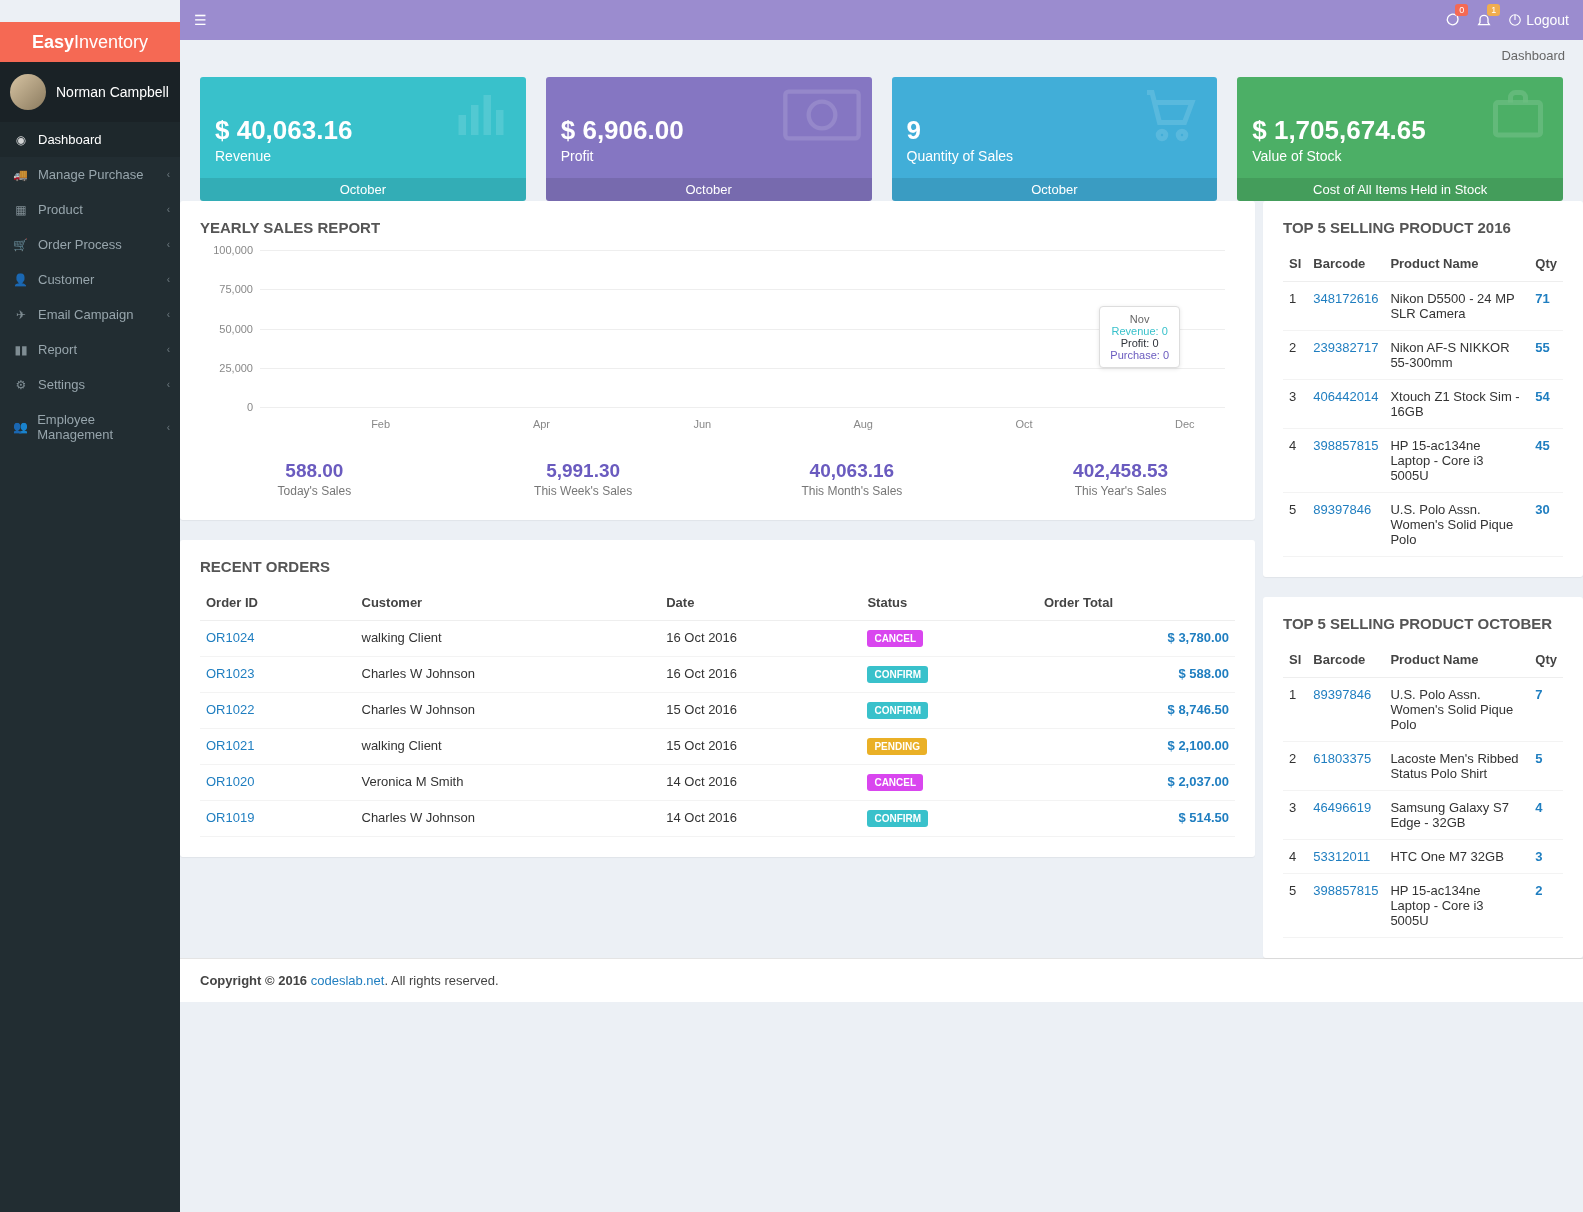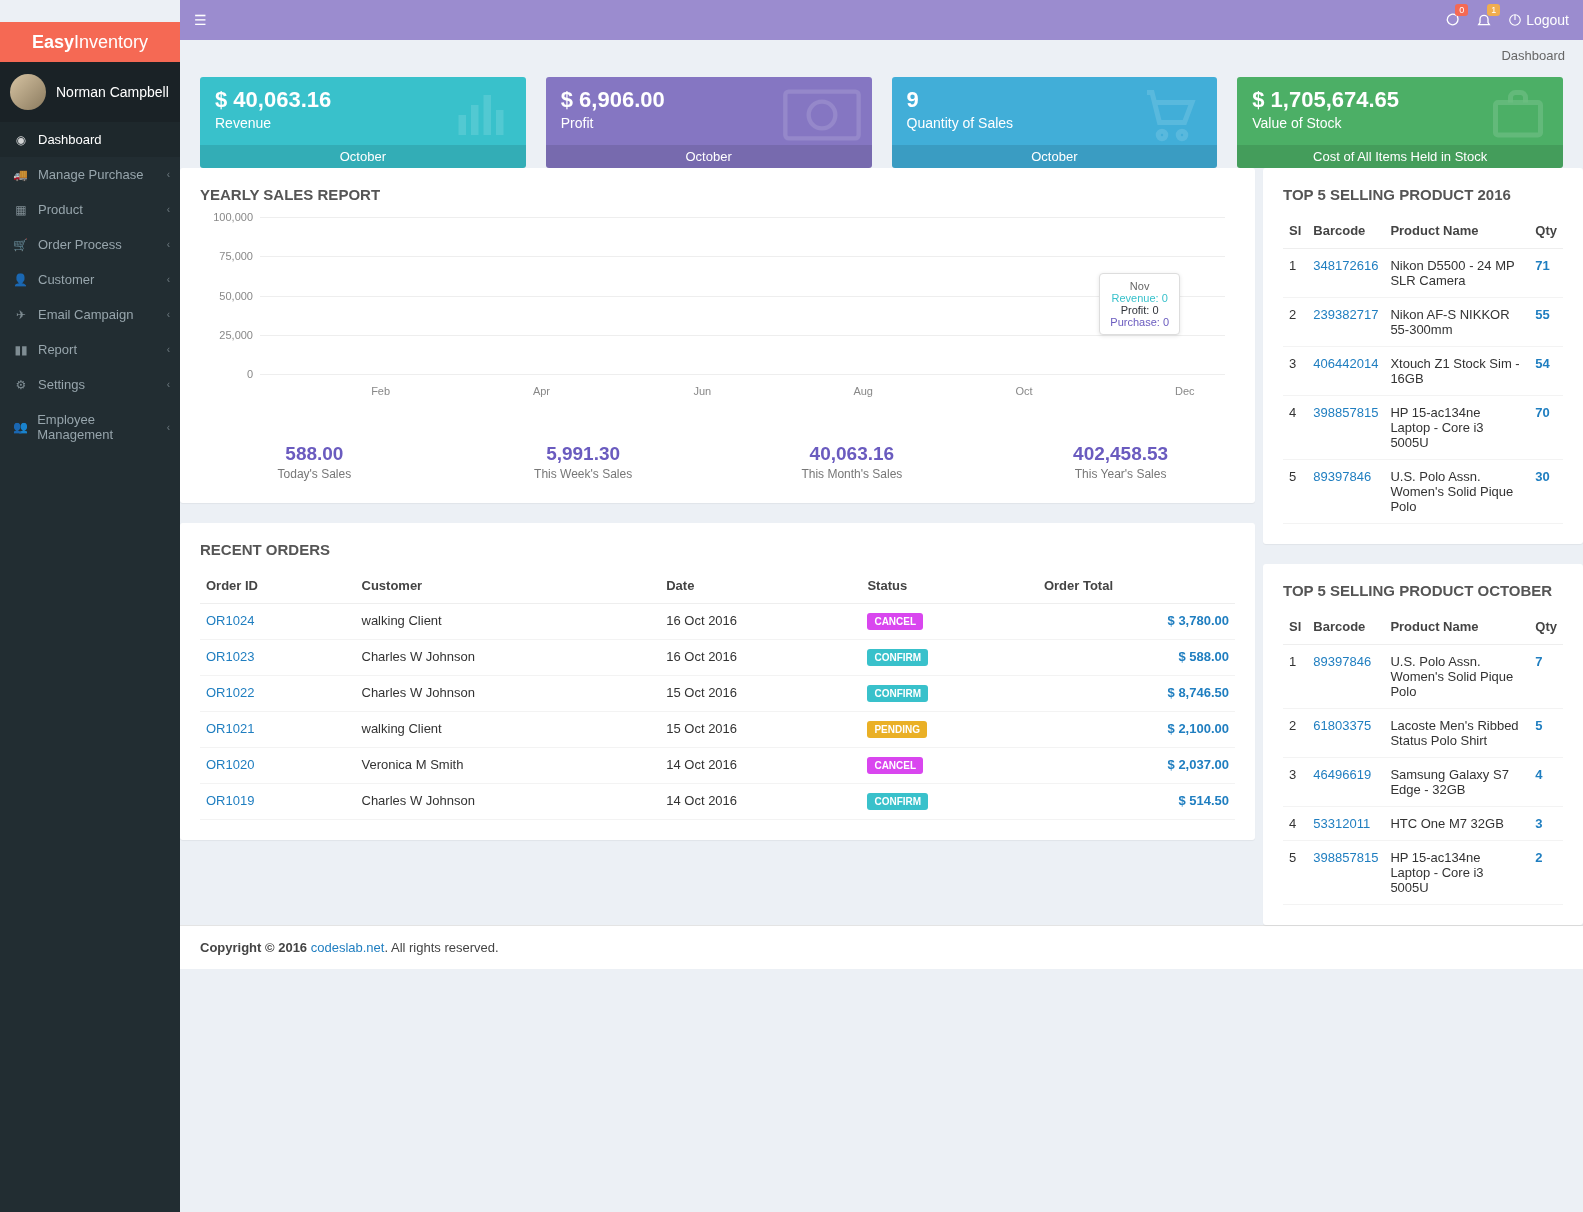--- a/index.html
+++ b/index.html
@@ -27,21 +27,21 @@
 .badge-dot.yellow .n{background:#f0ad4e;}
 .logout{display:flex;align-items:center;gap:4px;}
 
 .content{margin-left:180px;padding-top:40px;}
 .bc{background:#fff0; text-align:right;padding:8px 18px;color:#666;font-size:13px;}
 
 .row{display:flex;gap:20px;padding:0 20px;}
 .cards{margin-top:6px;}
 .card{flex:1;border-radius:3px;color:#fff;position:relative;overflow:hidden;}
 .card .body{padding:10px 15px 14px;}
-.card .amt{font-size:22px;font-weight:700;}
+.card .amt{font-size:26px;font-weight:700;margin-top:28px;}
 .card .lbl{font-size:14px;font-weight:400;margin-top:2px;}
 .card .foot{background:rgba(0,0,0,.1);text-align:center;padding:4px 0;font-size:13px;}
 .c1{background:#39c1cb;}
 .c2{background:#8576c2;}
 .c3{background:#41aed8;}
 .c4{background:#4caf66;}
 .card .bgico{position:absolute;right:10px;top:8px;font-size:60px;opacity:.18;}
 
 .panel{background:#fff;border-radius:3px; box-shadow:0 1px 1px rgba(0,0,0,.05);}
 .main-row{gap:8px;display:flex;}
@@ -61,21 +61,21 @@
 .b.prof{background:#2f333a;}
 .b.pur{background:#6a5bbf;}
 .chart .xlabels{position:absolute;left:60px;right:10px;bottom:6px;display:flex;}
 .chart .xlabels div{flex:1;text-align:center;color:#888;font-size:11px;}
 .tooltip{position:absolute;right:55px;top:60px;background:#fff;border:1px solid #ddd;border-radius:4px;padding:6px 10px;font-size:11px;box-shadow:0 1px 4px rgba(0,0,0,.1);text-align:center;}
 .tooltip .t1{color:#666;}
 .tooltip .t2{color:#39c1cb;}
 .tooltip .t3{color:#2f333a;}
 .tooltip .t4{color:#6a5bbf;}
 
-.stats{display:flex;border-top:0;padding:8px 0 22px;margin-top:16px;}
+.stats{display:flex;border-top:0;padding:8px 0 22px;}
 .stat{flex:1;text-align:center;}
 .stat .v{color:#6a5bbf;font-size:19px;font-weight:700;}
 .stat .l{color:#777;font-size:12px;margin-top:2px;}
 
 table{width:100%;border-collapse:collapse;}
 .tbl{padding:0 20px 20px;}
 th{font-weight:700;color:#444;text-align:left;padding:10px 6px;font-size:13px;border-bottom:1px solid #eee;}
 td{padding:9px 6px;font-size:13px;border-bottom:1px solid #f3f3f3;vertical-align:top;}
 td.link,.linkc{color:#1f7ec0;}
 .qty{color:#1f7ec0;font-weight:600;}
@@ -456,21 +456,21 @@
                 <tr>
                   <td>3</td>
                   <td class="link">406442014</td>
                   <td>Xtouch Z1 Stock Sim - 16GB</td>
                   <td class="qty">54</td>
                 </tr>
                 <tr>
                   <td>4</td>
                   <td class="link">398857815</td>
                   <td>HP 15-ac134ne Laptop - Core i3 5005U</td>
-                  <td class="qty">70</td>
+                  <td class="qty">45</td>
                 </tr>
                 <tr>
                   <td>5</td>
                   <td class="link">89397846</td>
                   <td>U.S. Polo Assn. Women's Solid Pique Polo</td>
                   <td class="qty">30</td>
                 </tr>
               </tbody>
           </table>
         </div>

